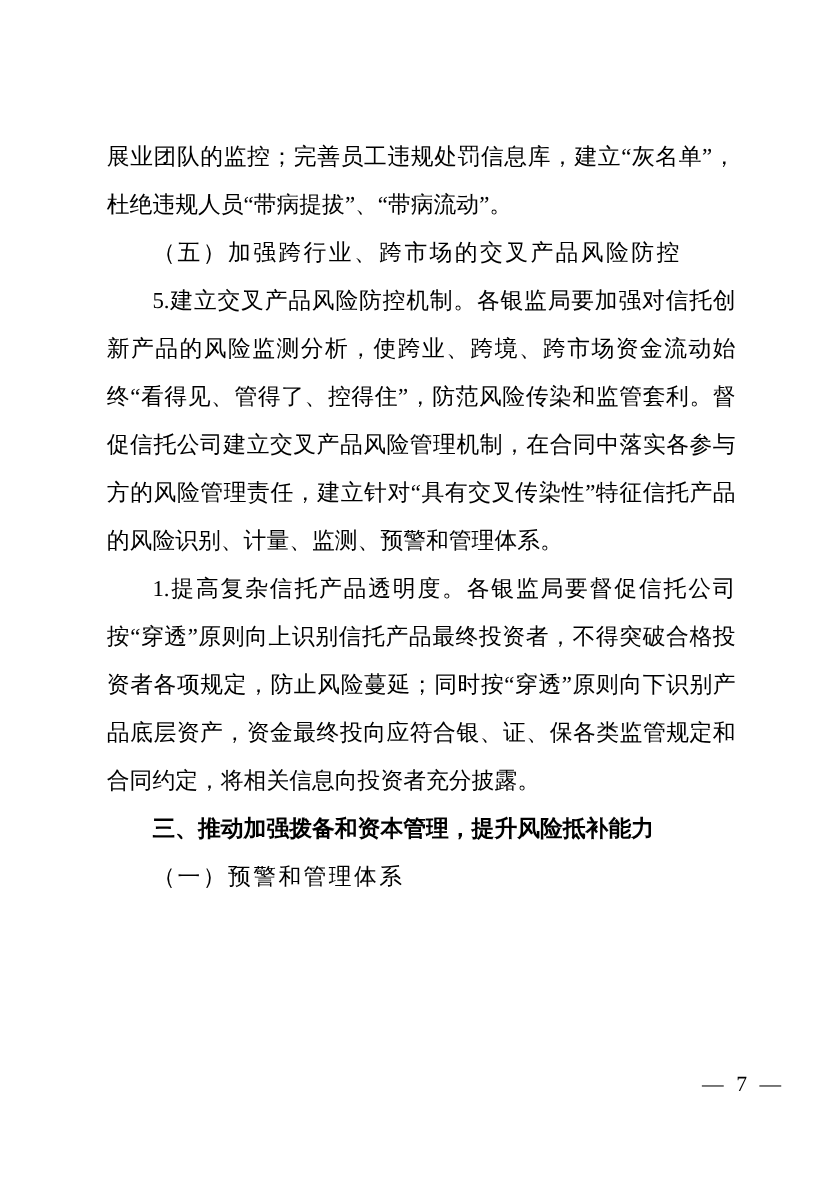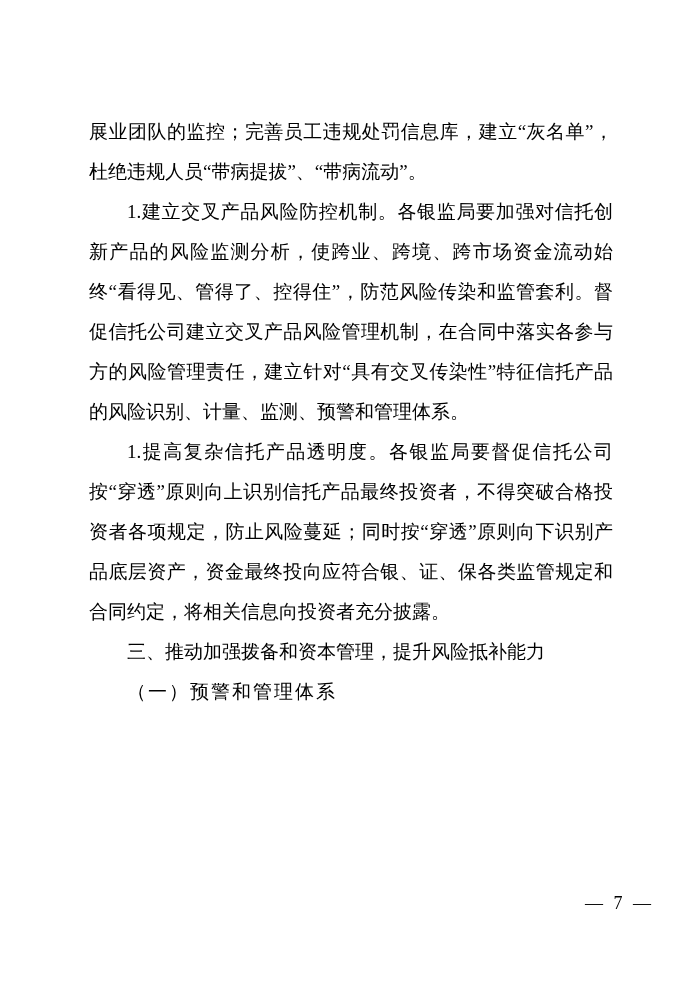--- a/index.html
+++ b/index.html
@@ -41,36 +41,37 @@
   .no-indent {
     text-indent: 0;
   }
   .heading-kai {
     text-indent: 2em;
     letter-spacing: 2px;
     font-weight: normal;
   }
   .heading-bold {
     text-indent: 2em;
-    font-weight: normal;
+    font-weight: bold;
   }
   .footer {
     position: absolute;
     right: 46px;
     bottom: 76px;
     font-size: 18px;
     letter-spacing: 3px;
     color: #000000;
   }
 </style>
 </head>
 <body>
 
 <div class="page">
   <div class="content">
     <p class="no-indent">展业团队的监控；完善员工违规处罚信息库，建立“灰名单”，杜绝违规人员“带病提拔”、“带病流动”。</p>
-    <p class="indent">1.建立交叉产品风险防控机制。各银监局要加强对信托创新产品的风险监测分析，使跨业、跨境、跨市场资金流动始终“看得见、管得了、控得住”，防范风险传染和监管套利。督促信托公司建立交叉产品风险管理机制，在合同中落实各参与方的风险管理责任，建立针对“具有交叉传染性”特征信托产品的风险识别、计量、监测、预警和管理体系。</p>
+    <p class="heading-kai">（五）加强跨行业、跨市场的交叉产品风险防控</p>
+    <p class="indent">5.建立交叉产品风险防控机制。各银监局要加强对信托创新产品的风险监测分析，使跨业、跨境、跨市场资金流动始终“看得见、管得了、控得住”，防范风险传染和监管套利。督促信托公司建立交叉产品风险管理机制，在合同中落实各参与方的风险管理责任，建立针对“具有交叉传染性”特征信托产品的风险识别、计量、监测、预警和管理体系。</p>
     <p class="indent">1.提高复杂信托产品透明度。各银监局要督促信托公司按“穿透”原则向上识别信托产品最终投资者，不得突破合格投资者各项规定，防止风险蔓延；同时按“穿透”原则向下识别产品底层资产，资金最终投向应符合银、证、保各类监管规定和合同约定，将相关信息向投资者充分披露。</p>
     <p class="heading-bold">三、推动加强拨备和资本管理，提升风险抵补能力</p>
     <p class="heading-kai">（一）预警和管理体系</p>
   </div>
   <div class="footer">— 7 —</div>
 </div>
 
 </body></html>

